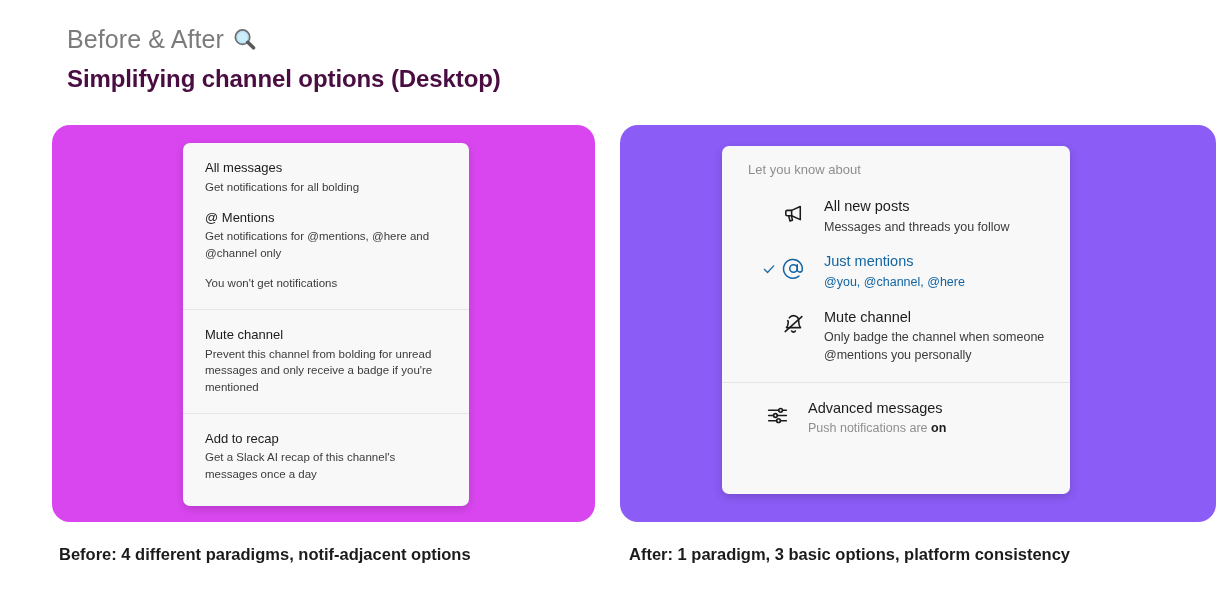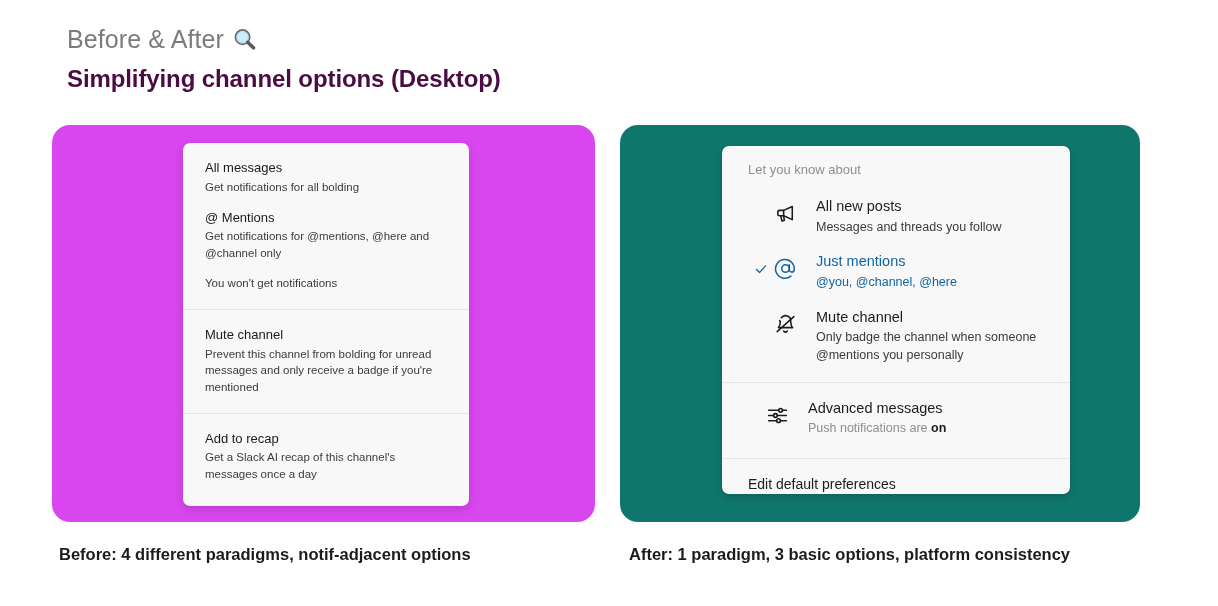--- a/index.html
+++ b/index.html
@@ -54,23 +54,23 @@
   .panel-before {
     left: 52px;
     top: 125px;
     width: 543px;
     height: 397px;
     background: #d946ef;
   }
   .panel-after {
     left: 620px;
     top: 125px;
-    width: 520px;
+    width: 596px;
     height: 397px;
-    background: #0f766e;
+    background: #8b5cf6;
   }
 
   
   .card {
     position: absolute;
     background: #f8f8f8;
     border-radius: 7px;
     box-shadow: 0 3px 9px rgba(0,0,0,0.16);
     overflow: hidden;
   }
@@ -138,21 +138,21 @@
   .a-title.selected { color: #1264a3; }
   .a-desc {
     font-size: 12.5px;
     color: #3c3b3d;
     line-height: 1.42;
     max-width: 250px;
   }
   .a-desc.selected { color: #1264a3; }
   .a-desc .strong { font-weight: 700; color: #1d1c1d; }
   .a-desc.muted { color: #8f8f8f; }
-  .a-group-inner { padding: 4px 0 8px 8px; }
+  .a-group-inner { padding: 4px 0 8px 16px; }
   .a-single {
     font-size: 14px;
     color: #1d1c1d;
     padding: 17px 22px 18px 26px;
   }
 
   
   .caption {
     position: absolute;
     top: 545px;
@@ -304,21 +304,18 @@
             </span>
           </div>
           <div class="a-body">
             <div class="a-title">Advanced messages</div>
             <div class="a-desc muted"><span>Push notifications are </span><span class="strong">on</span></div>
           </div>
         </div>
       </div>
     </div>
 
-    <div class="group">
-      <div class="a-single">Edit default preferences</div>
-    </div>
 
   </div>
 </div>
 
 <div class="caption caption-before">Before: 4 different paradigms, notif-adjacent options</div>
 <div class="caption caption-after">After: 1 paradigm, 3 basic options, platform consistency</div>
 
 </body></html>

